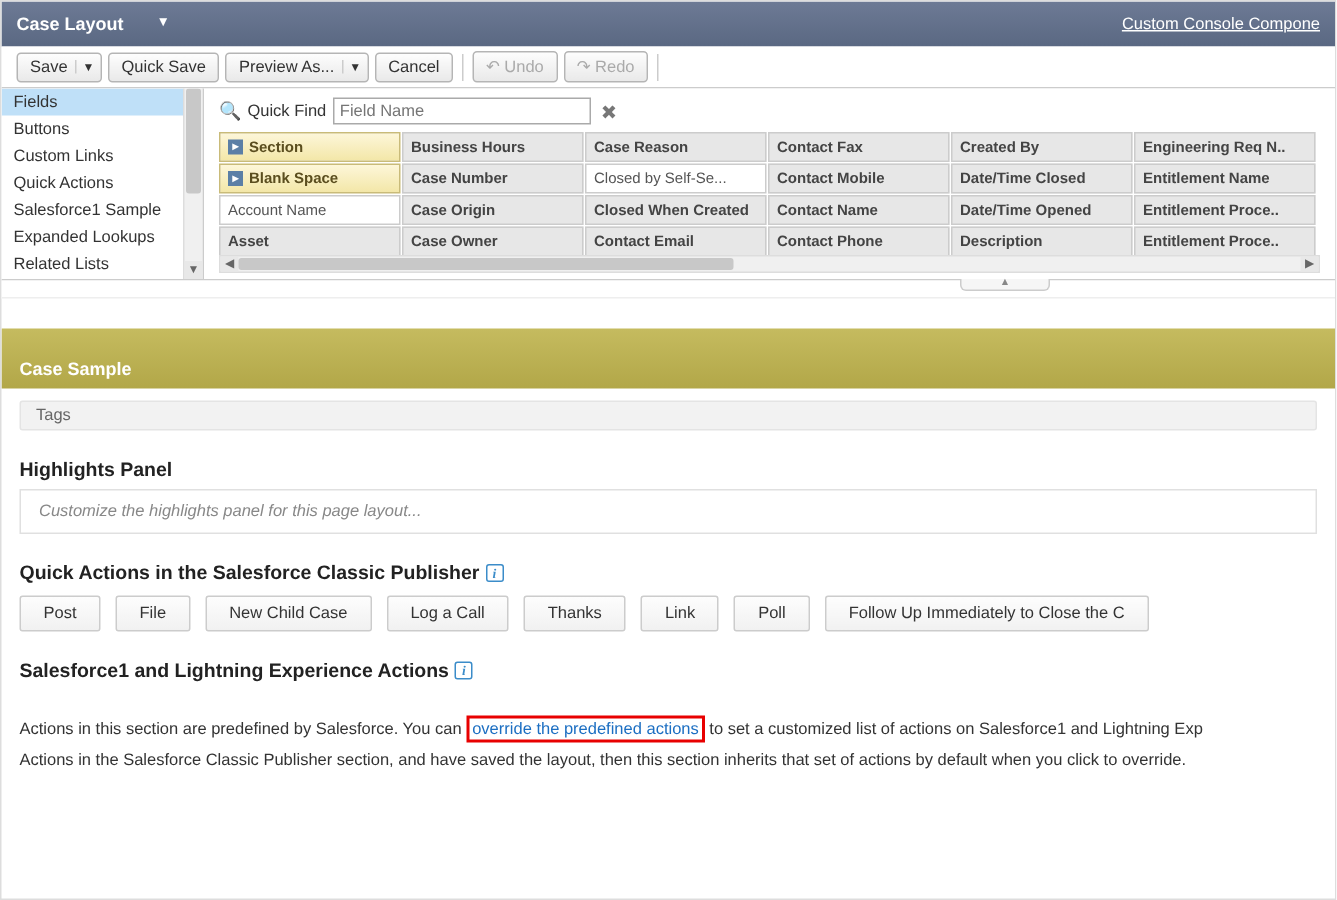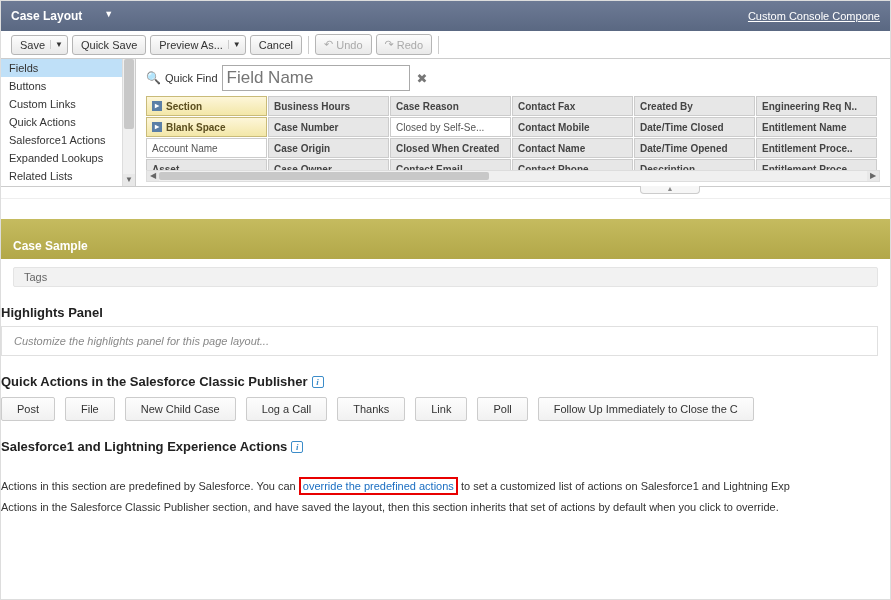--- a/index.html
+++ b/index.html
@@ -23,40 +23,40 @@
 .plist .items{width:122px}
 .plist .item{padding:3px 8px;font-size:11px;color:#333;cursor:pointer}
 .plist .item.sel{background:#bfe0f8}
 .plist .sb{position:absolute;right:0;top:0;bottom:0;width:13px;background:#f0f0f0;border-left:1px solid #ddd}
 .plist .sb .thumb{position:absolute;top:0;left:1px;right:1px;height:70px;background:#c8c8c8;border-radius:2px}
 .plist .sb .arr{position:absolute;left:0;right:0;height:12px;background:#e8e8e8;font-size:8px;text-align:center;line-height:12px;color:#666}
 .plist .sb .arr.bot{bottom:0}
 .pbody{flex:1;padding:6px 10px 0 10px;position:relative;background:#fff;overflow:hidden}
 .qf{display:flex;align-items:center;gap:4px;margin-bottom:5px}
 .qf .mag{color:#1b6ec2;font-size:12px}
-.qf input{border:1px solid #aaa;padding:2px 4px;font-size:17px;width:188px;color:#888}
+.qf input{border:1px solid #aaa;padding:2px 4px;font-size:11px;width:172px;color:#888}
 .qf .clr{color:#777;font-size:13px;margin-left:3px;cursor:pointer}
 .grid{display:flex;gap:0}
 .col{display:flex;flex-direction:column}
 .cell{width:121px;height:20px;border:1px solid #ccc;margin:0 1px 1px 0;padding:2px 5px;font-size:10px;color:#555;background:#fff;display:flex;align-items:center;overflow:hidden;white-space:nowrap}
 .cell.f{background:#e7e7e7;color:#444;font-weight:bold}
 .cell.sp{background:linear-gradient(#fdf6d9,#f3e7a8);border:1px solid #c9bb79;font-weight:bold;color:#5b4e1f}
 .cell.sp .ico{display:inline-block;width:10px;height:10px;background:#5b7fa6;margin-right:4px;font-size:8px;color:#fff;text-align:center;line-height:10px}
 .hsb{position:absolute;bottom:4px;left:10px;right:10px;height:12px;background:#f0f0f0;border:1px solid #ddd}
 .hsb .thumb{position:absolute;left:12px;top:1px;bottom:1px;width:330px;background:#c8c8c8;border-radius:2px}
 .hsb .arr{position:absolute;top:0;bottom:0;width:12px;background:#e8e8e8;font-size:8px;text-align:center;line-height:10px;color:#666}
 .hsb .al{left:0}
 .hsb .ar{right:0}
 .collapse{height:12px;background:#fff;border-bottom:1px solid #eee;position:relative}
 .collapse .tab{position:absolute;right:190px;top:-1px;width:60px;height:8px;border:1px solid #ccc;border-top:none;background:#f6f6f6;border-radius:0 0 4px 4px;font-size:7px;text-align:center;line-height:6px;color:#888}
 
 .samplehdr{height:26px;background:linear-gradient(#c5bb5f,#b2a748);color:#fff;font-weight:bold;font-size:12px;padding:20px 12px}
 .tags{margin:8px 12px 0 12px;background:#f2f2f2;border:1px solid #e4e4e4;padding:3px 10px;font-size:11px;color:#666;border-radius:2px}
 
-.sect{margin:18px 12px 0 0}
+.sect{margin:18px 12px 0 12px}
 .sect h3{font-size:13px;font-weight:bold;color:#222;margin-bottom:6px;display:flex;align-items:center;gap:4px}
 .info{display:inline-block;width:12px;height:12px;border:1px solid #3b8cc9;color:#3b8cc9;font-size:9px;text-align:center;line-height:11px;border-radius:2px;font-weight:bold;font-family:Georgia,serif;font-style:italic}
 .hlbox{border:1px solid #e0e0e0;padding:8px 12px;color:#888;font-size:11px;font-style:italic}
 .qarow{display:flex;gap:10px;margin-top:8px}
 .qa{border:1px solid #ccc;background:linear-gradient(#fdfdfd,#f1f1f1);padding:5px 15px;font-size:11px;color:#333;border-radius:2px;white-space:nowrap}
 .lxbox{border:2px solid #e80000;padding:14px 10px;margin-top:8px;font-size:11px;color:#333;line-height:1.9}
 .lxbox a{color:#1b6ec2;text-decoration:none}
 .lxbox .hl{border:2px solid #e80000;padding:1px 2px}
 .noborder{border-color:transparent}
 </style>
@@ -95,21 +95,21 @@
     <div class="sep"></div>
   </div>
 
   <div class="palette">
     <div class="plist">
       <div class="items" id="plist-items">
           <div class="item sel">Fields</div>
           <div class="item">Buttons</div>
           <div class="item">Custom Links</div>
           <div class="item">Quick Actions</div>
-          <div class="item">Salesforce1 Actions</div>
+          <div class="item">Salesforce1 Sample</div>
           <div class="item">Expanded Lookups</div>
           <div class="item">Related Lists</div>
         </div>
       <div class="sb">
         <div class="thumb"></div>
         <div class="arr bot">▼</div>
       </div>
     </div>
     <div class="pbody">
       <div class="qf">

